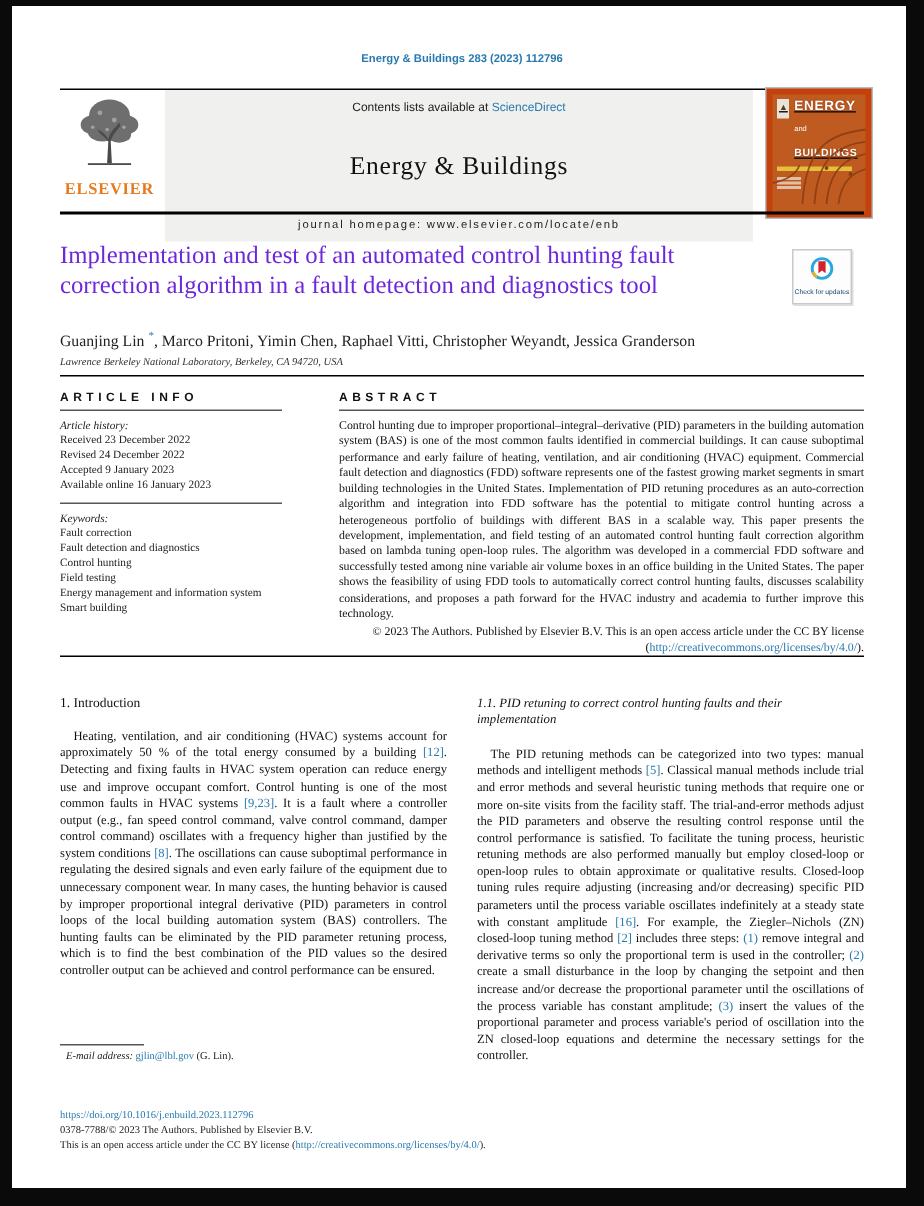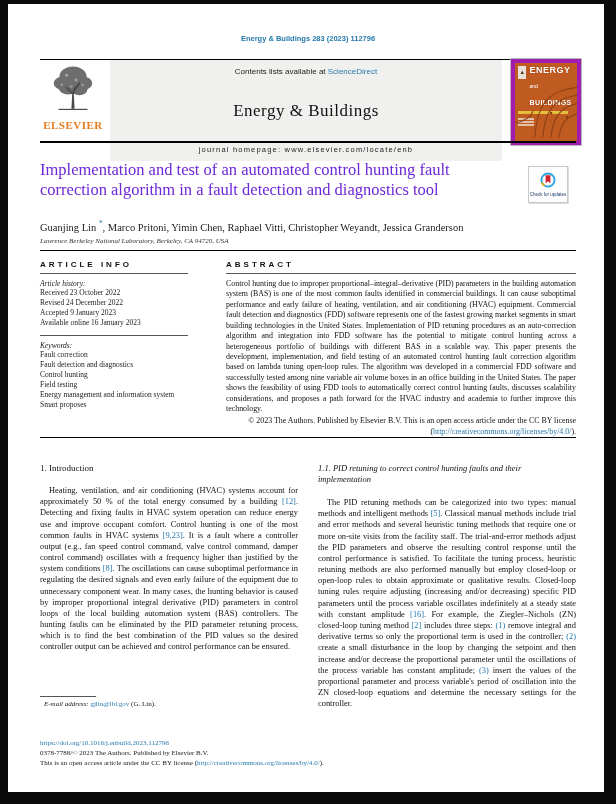--- a/index.html
+++ b/index.html
@@ -22,21 +22,21 @@
   .banner-rule-bottom { position:absolute; top:83px; left:0; width:536px; border-top:2.5px solid #000; }
   .banner-gray { position:absolute; top:2px; left:70px; width:392px; height:101px; background:#f0f0ee;
     display:flex; flex-direction:column; justify-content:space-between; align-items:center; padding:7px 4px; }
   .contents-line { font-family:"Liberation Sans", sans-serif; font-size:8px; color:#222; }
   .journal-name { font-size:17px; letter-spacing:0.5px; color:#111; }
   .homepage-line { font-family:"Liberation Sans", sans-serif; font-size:7.5px; letter-spacing:1.2px; color:#222; }
 
   .elsevier-logo { position:absolute; top:4px; left:0; width:66px; height:78px; text-align:center; }
   .elsevier-word { font-family:"Liberation Serif", serif; font-size:11px; font-weight:bold; color:#e87a1e; letter-spacing:0.5px; margin-top:1px; }
 
-  .cover-thumb { position:absolute; top:0; right:-6px; width:72px; height:88px; background:#a21caf; border:1px solid #bbb; padding:4px; }
+  .cover-thumb { position:absolute; top:0; right:-6px; width:72px; height:88px; background:#c2410c; border:1px solid #bbb; padding:4px;text-decoration:underline; }
   .cover-inner { width:100%; height:100%; background:#bf5b21; position:relative; overflow:hidden; }
   .cover-head { display:flex; align-items:flex-start; padding:3px 3px 0 3px; }
   .cover-logo-box { width:10px; height:13px; background:#e8e3da; margin-right:3px; font-size:6px; line-height:13px; text-align:center; color:#5a3a18; }
   .cover-title { font-family:"Liberation Sans", sans-serif; color:#fff; line-height:1.05; }
   .cover-title .w1 { font-size:9px; font-weight:bold; letter-spacing:0.5px; text-shadow:0 0 1px #7d2d08; }
   .cover-title .w2 { font-size:5px; display:inline-block; margin-right:2px; }
   .cover-title .w3 { font-size:7px; font-weight:bold; letter-spacing:0.4px; text-shadow:0 0 1px #7d2d08; }
   .cover-sub { margin:2px 3px 0 3px; height:3px; background:#e3bf3b; width:80%; }
   .cover-lines { position:absolute; bottom:0; left:0; }
   .cover-meta { position:absolute; left:3px; bottom:14px; }
@@ -176,34 +176,34 @@
   <div class="abs affiliation">Lawrence Berkeley National Laboratory, Berkeley, CA 94720, USA</div>
 
   <div class="abs rule-1"></div>
 
   <div class="abs info-grid">
     <div>
       <div class="col-head">ARTICLE INFO</div>
       <div class="thin-rule"></div>
       <div class="info-label">Article history:</div>
       <div class="info-list">
-          <div>Received 23 October 2022</div>
+          <div>Received 23 December 2022</div>
           <div>Revised 24 December 2022</div>
           <div>Accepted 9 January 2023</div>
           <div>Available online 16 January 2023</div>
         </div>
       <div class="info-sep"></div>
       <div class="info-label">Keywords:</div>
       <div class="info-list">
           <div>Fault correction</div>
           <div>Fault detection and diagnostics</div>
           <div>Control hunting</div>
           <div>Field testing</div>
           <div>Energy management and information system</div>
-          <div>Smart proposes</div>
+          <div>Smart building</div>
         </div>
     </div>
     <div>
       <div class="col-head">ABSTRACT</div>
       <div class="thin-rule"></div>
       <div class="abstract-body">Control hunting due to improper proportional–integral–derivative (PID) parameters in the building automation system (BAS) is one of the most common faults identified in commercial buildings. It can cause suboptimal performance and early failure of heating, ventilation, and air conditioning (HVAC) equipment. Commercial fault detection and diagnostics (FDD) software represents one of the fastest growing market segments in smart building technologies in the United States. Implementation of PID retuning procedures as an auto-correction algorithm and integration into FDD software has the potential to mitigate control hunting across a heterogeneous portfolio of buildings with different BAS in a scalable way. This paper presents the development, implementation, and field testing of an automated control hunting fault correction algorithm based on lambda tuning open-loop rules. The algorithm was developed in a commercial FDD software and successfully tested among nine variable air volume boxes in an office building in the United States. The paper shows the feasibility of using FDD tools to automatically correct control hunting faults, discusses scalability considerations, and proposes a path forward for the HVAC industry and academia to further improve this technology.</div>
       <div class="abstract-copyright"><span>© 2023 The Authors. Published by Elsevier B.V. This is an open access article under the CC BY license (</span><span class="link">http://creativecommons.org/licenses/by/4.0/</span><span>).</span></div>
     </div>
   </div>
 

